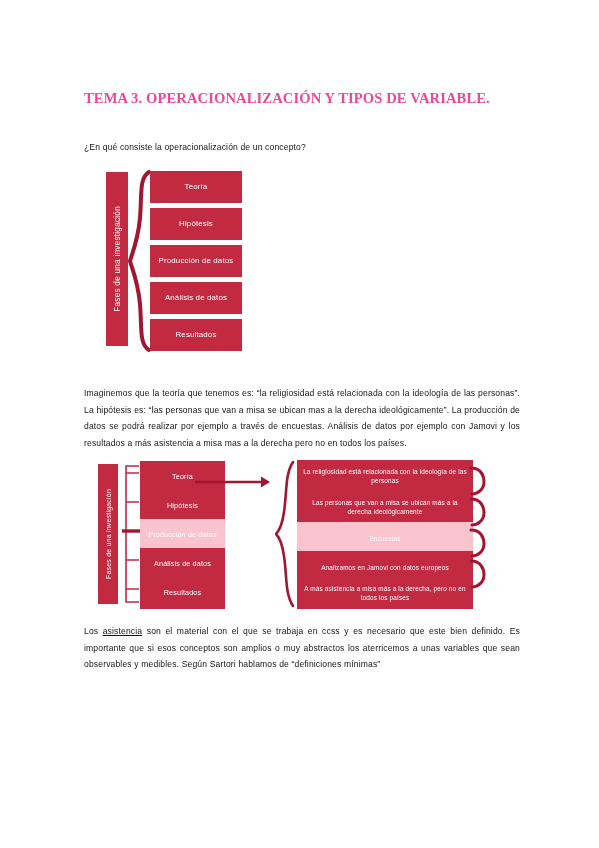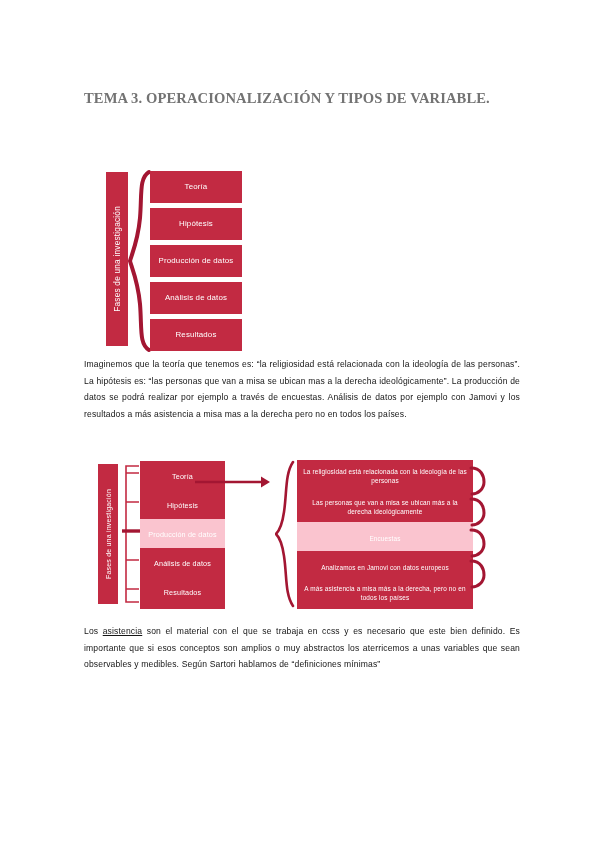--- a/index.html
+++ b/index.html
@@ -24,42 +24,42 @@
   
   .doc-title {
     position: absolute;
     left: 84px;
     top: 90px;
     width: 440px;
     font-family: "Liberation Serif", serif;
     font-weight: bold;
     font-size: 14.6px;
     letter-spacing: 0.1px;
-    color: #737373;
+    color: #ec4899;
     white-space: nowrap;
   }
 
   
   .para {
     position: absolute;
     font-size: 8.55px;
     line-height: 16.5px;
     color: #151515;
     text-align: justify;
     letter-spacing: 0.15px;
   }
   .para.q {
     left: 84px;
     top: 139px;
     width: 440px;
     text-align: left;
   }
   .para.p2 {
     left: 84px;
-    top: 356px;
+    top: 385px;
     width: 436px;
   }
   .para.p3 {
     left: 84px;
     top: 623px;
     width: 436px;
   }
   .u { text-decoration: underline; }
 
   
@@ -147,20 +147,21 @@
   .lbrace-svg { position: absolute; left: 190px; top: 0px; }
   .hooks-svg { position: absolute; left: 384px; top: 0px; }
 </style>
 </head>
 <body>
 
 <div class="page">
 
   <div class="doc-title">TEMA 3. OPERACIONALIZACIÓN Y TIPOS DE VARIABLE.</div>
 
+  <div class="para q">¿En qué consiste la operacionalización de un concepto?</div>
 
   <div class="diagram" id="diagram-one">
 
     <div class="vlabel">
       <span>Fases de una investigación</span>
     </div>
 
     <svg class="brace-svg" width="26" height="190" viewBox="0 0 26 190">
       <path d="M21 6 C11 12, 14 28, 12 52 C10 74, 4 88, 2 95 C4 102, 10 116, 12 138 C14 162, 11 178, 21 184" fill="none" stroke="#a31632" stroke-width="4" stroke-linecap="round"></path>
     </svg>

